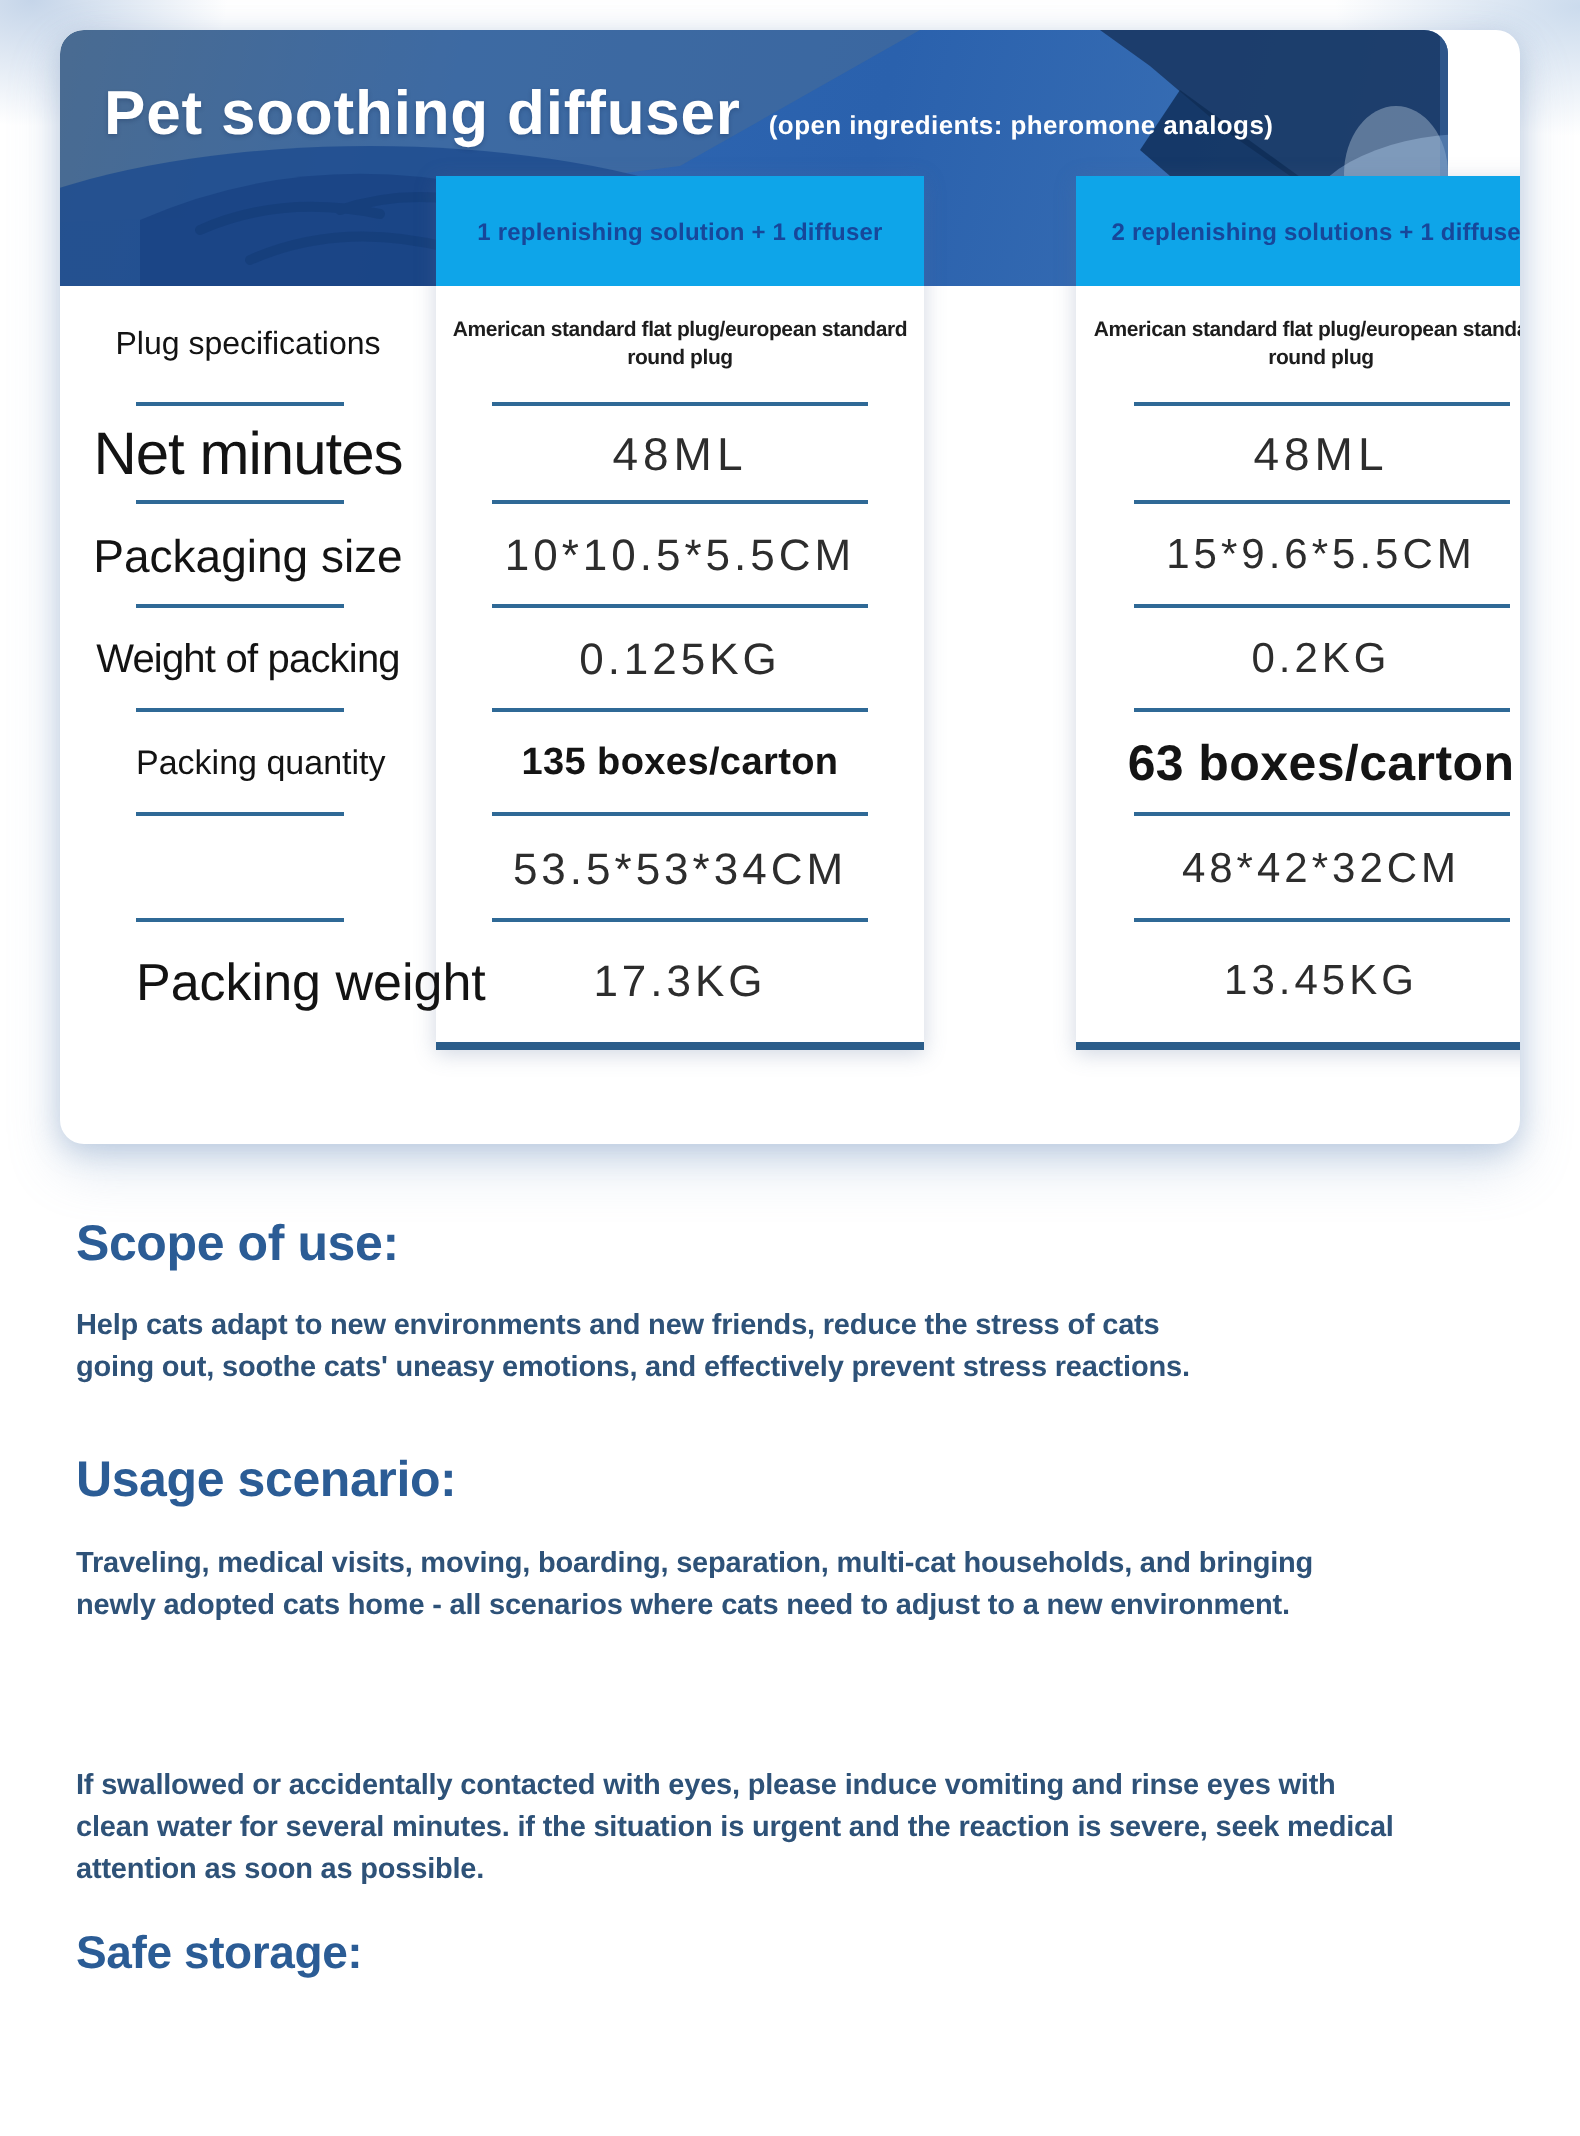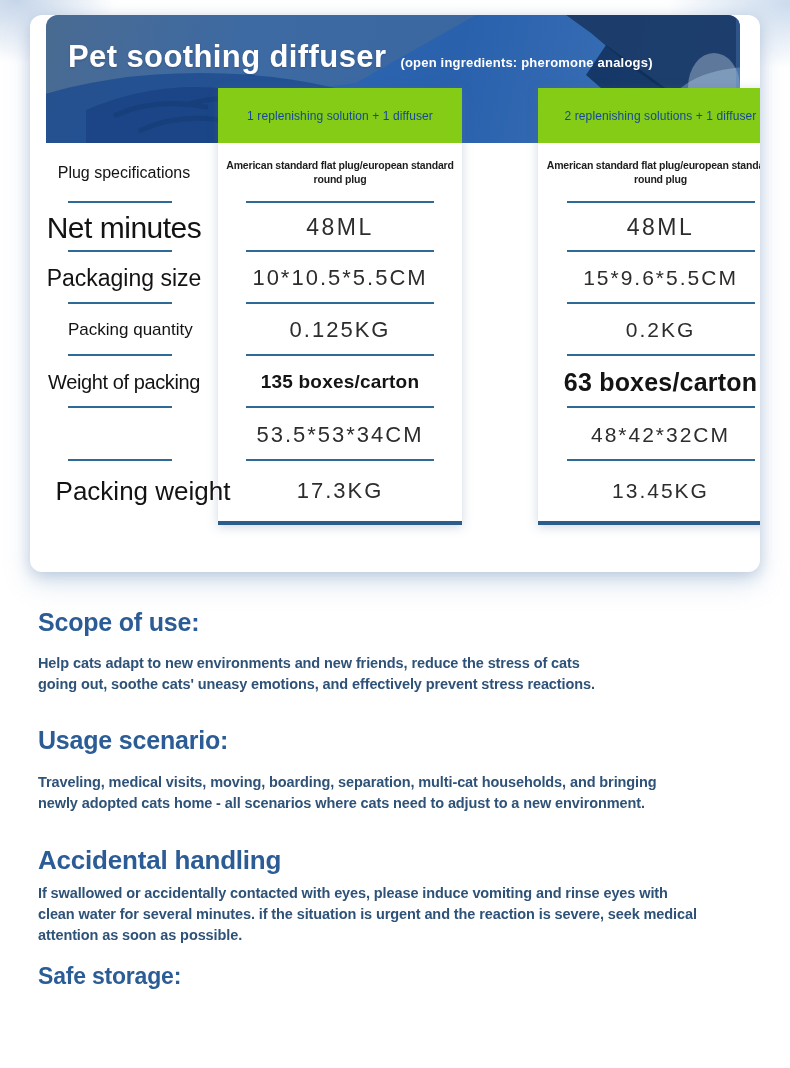--- a/index.html
+++ b/index.html
@@ -18,21 +18,21 @@
   }
 
   
   .main-card {
     position:absolute; left:30px; top:15px; width:730px; height:557px;
     background:#ffffff; border-radius:12px;
     box-shadow:0 3px 14px rgba(120,150,190,.38), 0 12px 26px rgba(140,170,205,.30);
     z-index:1; overflow:hidden;
   }
   .blue-header {
-    position:absolute; left:16px; top:0; width:694px; height:128px;
+    position:absolute; left:0; top:0; width:694px; height:128px;
     background:linear-gradient(104deg, #47688f 0%, #2f67b2 28%, #2a61ad 58%, #3a70b5 88%, #4678b8 100%);
     border-radius:12px 12px 0 0; overflow:hidden;
   }
   .header-art { position:absolute; left:0; top:0; width:730px; height:128px; display:block; }
   .title-row {
     position:absolute; left:22px; top:24px; display:flex; align-items:baseline; gap:14px;
     color:#ffffff; z-index:2; white-space:nowrap;
   }
   .title   { font-size:31px; font-weight:bold; letter-spacing:.4px; text-shadow:0 1px 2px rgba(10,30,70,.25); }
   .subtitle{ font-size:13px; font-weight:bold; letter-spacing:.2px; }
@@ -40,22 +40,22 @@
   
   .col-card {
     position:absolute; top:73px; width:244px; background:#ffffff;
     border-bottom:4px solid #2b5d8a;
     box-shadow:0 2px 10px rgba(90,110,150,.28);
     z-index:2;
   }
   .col-card.col1 { left:188px; }
   .col-card.col2 { left:462px; width:245px;margin-left:46px; }
   .col-head {
-    height:55px; background:#84cc16; display:flex; align-items:center; justify-content:center;
-    font-size:12px; font-weight:normal; color:#17479a; letter-spacing:.1px; text-align:center;
+    height:55px; background:#0ea5e9; display:flex; align-items:center; justify-content:center;
+    font-size:12px; font-weight:bold; color:#17479a; letter-spacing:.1px; text-align:center;
   }
   .vrow { position:relative; display:flex; align-items:center; justify-content:center; color:#2d2d2d; }
   .vr1{height:60px} .vr2{height:49px} .vr3{height:52px} .vr4{height:52px}
   .vr5{height:52px} .vr6{height:53px} .vr7{height:60px}
   .v-line {
     position:absolute; bottom:0; left:50%; transform:translateX(-50%);
     width:188px; height:2px; background:#2f6996;
   }
   .val { text-align:center; }
   .vr1 .val { font-size:10.5px; font-weight:bold; color:#1d1d1d; white-space:pre-line;
@@ -69,21 +69,21 @@
   
   .labels-col { position:absolute; left:0; top:128px; width:188px; z-index:3; }
   .lrow { position:relative; display:flex; align-items:center; justify-content:center;
           color:#131313; font-weight:normal; white-space:nowrap; overflow:visible; }
   .lr1{height:60px; font-size:16px;}
   .lr2{height:49px; font-size:30px; letter-spacing:-.5px;}
   .lr3{height:52px; font-size:23px;}
   .lr4{height:52px; font-size:20px; letter-spacing:-.4px;}
   .lr5{height:52px; font-size:17px; justify-content:flex-start; padding-left:38px;}
   .lr6{height:53px; font-size:25px; justify-content:flex-start; padding-left:38px;}
-  .lr7{height:60px; font-size:26px; justify-content:center; padding-left:38px;}
+  .lr7{height:60px; font-size:26px; justify-content:flex-start; padding-left:38px;}
   .l-line { position:absolute; bottom:0; left:38px; width:104px; height:2px; background:#2f6996; }
 
   
   .sec-h { position:absolute; left:38px; color:#2b5c95; font-weight:bold; letter-spacing:-.2px; z-index:1; }
   .sec-p { position:absolute; left:38px; color:#2e5278; font-weight:bold; white-space:pre-line;
            line-height:1.45; letter-spacing:-.1px; z-index:1; }
   .h-scope   { top:608px; font-size:25px;text-align:right; }
   .p-scope   { top:653px; font-size:14.5px; }
   .h-usage   { top:726px; font-size:25px; }
   .p-usage   { top:772px; font-size:14.5px; }
@@ -123,26 +123,26 @@
         <i class="l-line"></i>
       </div>
       <div class="lrow lr2">
         <span>Net minutes</span>
         <i class="l-line"></i>
       </div>
       <div class="lrow lr3">
         <span>Packaging size</span>
         <i class="l-line"></i>
       </div>
+      <div class="lrow lr4">
+        <span>Weight of packing</span>
+        <i class="l-line"></i>
+      </div>
       <div class="lrow lr5">
         <span>Packing quantity</span>
-        <i class="l-line"></i>
-      </div>
-      <div class="lrow lr4">
-        <span>Weight of packing</span>
         <i class="l-line"></i>
       </div>
       <div class="lrow lr6">
         <i class="l-line"></i>
       </div>
       <div class="lrow lr7">
         <span>Packing weight</span>
       </div>
     </div>
 
@@ -213,20 +213,19 @@
   </div>
 
   <div class="sec-h h-scope">Scope of use:</div>
   <div class="sec-p p-scope">Help cats adapt to new environments and new friends, reduce the stress of cats
 going out, soothe cats' uneasy emotions, and effectively prevent stress reactions.</div>
 
   <div class="sec-h h-usage">Usage scenario:</div>
   <div class="sec-p p-usage">Traveling, medical visits, moving, boarding, separation, multi-cat households, and bringing
 newly adopted cats home - all scenarios where cats need to adjust to a new environment.</div>
 
-  <div class="sec-h h-accident">Accidental handling</div>
   <div class="sec-p p-accident">If swallowed or accidentally contacted with eyes, please induce vomiting and rinse eyes with
 clean water for several minutes. if the situation is urgent and the reaction is severe, seek medical
 attention as soon as possible.</div>
 
   <div class="sec-h h-storage">Safe storage:</div>
 
 </div>
 
 </body></html>

